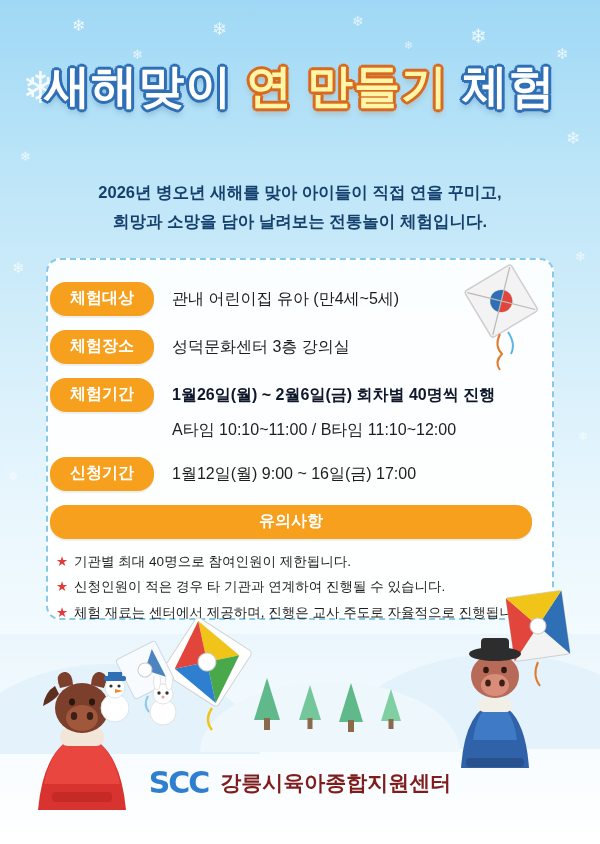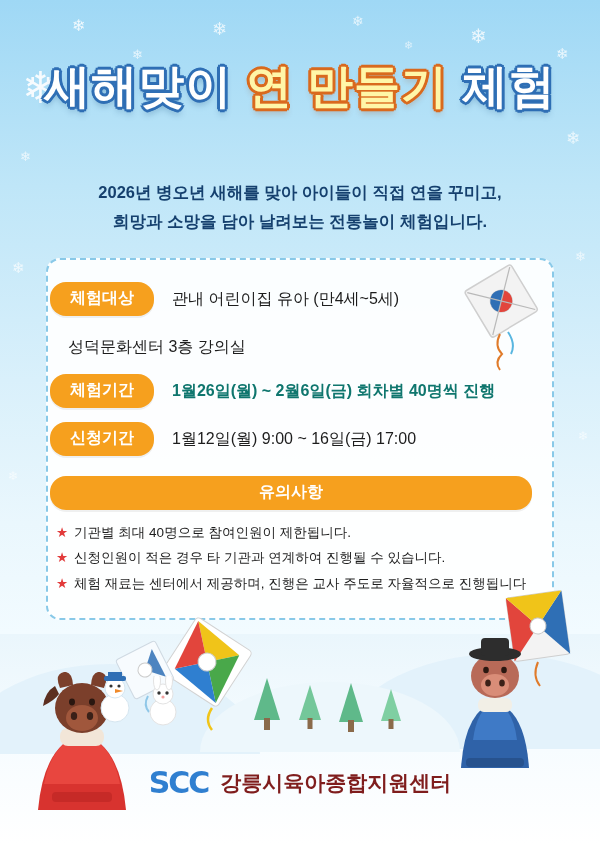--- a/index.html
+++ b/index.html
@@ -63,24 +63,24 @@
     color: #ffffff;
     font-size: 16px;
     font-weight: bold;
     text-align: center;
     border-radius: 16px;
     padding: 6px 0 7px;
     box-shadow: 0 2px 0 rgba(0,0,0,.06);
   }
   .pill.note { background: #f6a01e; flex: 0 0 92px; }
   .rowtext { padding-left: 18px; padding-top: 5px; font-size: 16px; color: #1d1d1d; line-height: 1.55; }
-  .rowtext .hl { color: #0f766e; font-weight: bold; }
+  .rowtext .hl { color: #0f172a; font-weight: bold; }
   .rowtext .sub { display: block; margin-top: 10px; color: #1d1d1d; }
 
-  .notice { margin-top: 20px; }
+  .notice { margin-top: 14px; }
   .notice-list { margin: 10px 0 0 6px; }
   .notice-item { font-size: 13.5px; color: #1d1d1d; line-height: 1.9; }
   .star { color: #e23b3b; margin-right: 6px; }
 
   
   .ground {
     position: absolute; left: 0; right: 0; bottom: 0; height: 210px;
     background: linear-gradient(180deg, #eaf6fc 0%, #f7fcff 55%, #ffffff 100%);
   }
   .hill { position: absolute; border-radius: 50% 50% 0 0 / 100% 100% 0 0; background: #e3f2fb; }
@@ -128,27 +128,29 @@
   </div>
 
   <div class="card">
 
     <div class="row">
       <div class="pill">체험대상</div>
       <div class="rowtext">관내 어린이집 유아 (만4세~5세)</div>
     </div>
 
     <div class="row">
+      <div class="pill">체험장소</div>
       <div class="rowtext">성덕문화센터 3층 강의실</div>
     </div>
 
     <div class="row">
       <div class="pill">체험기간</div>
       <div class="rowtext">
         <span class="hl">1월26일(월) ~ 2월6일(금) 회차별 40명씩 진행</span>
+        <span class="sub">A타임 10:10~11:00  /  B타임 11:10~12:00</span>
       </div>
     </div>
 
     <div class="row">
       <div class="pill">신청기간</div>
       <div class="rowtext">1월12일(월) 9:00 ~ 16일(금) 17:00</div>
     </div>
 
     <div class="notice">
       <div class="pill note">유의사항</div>

